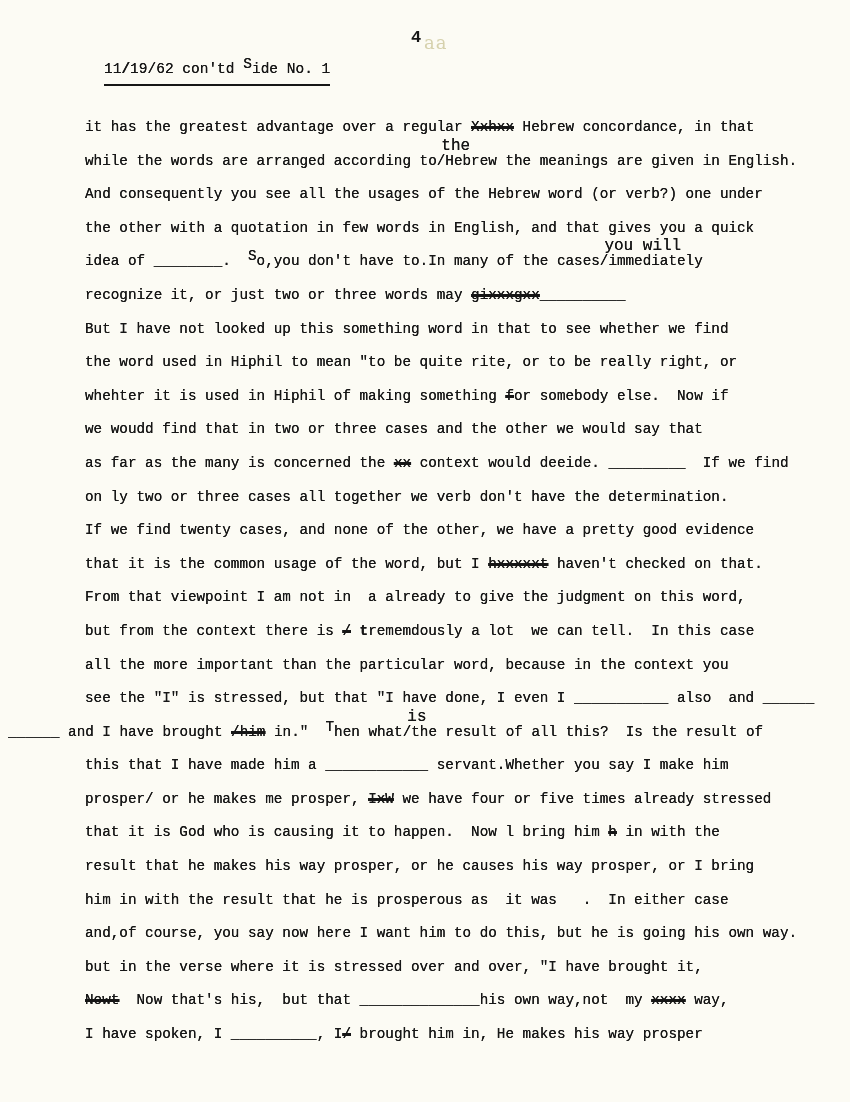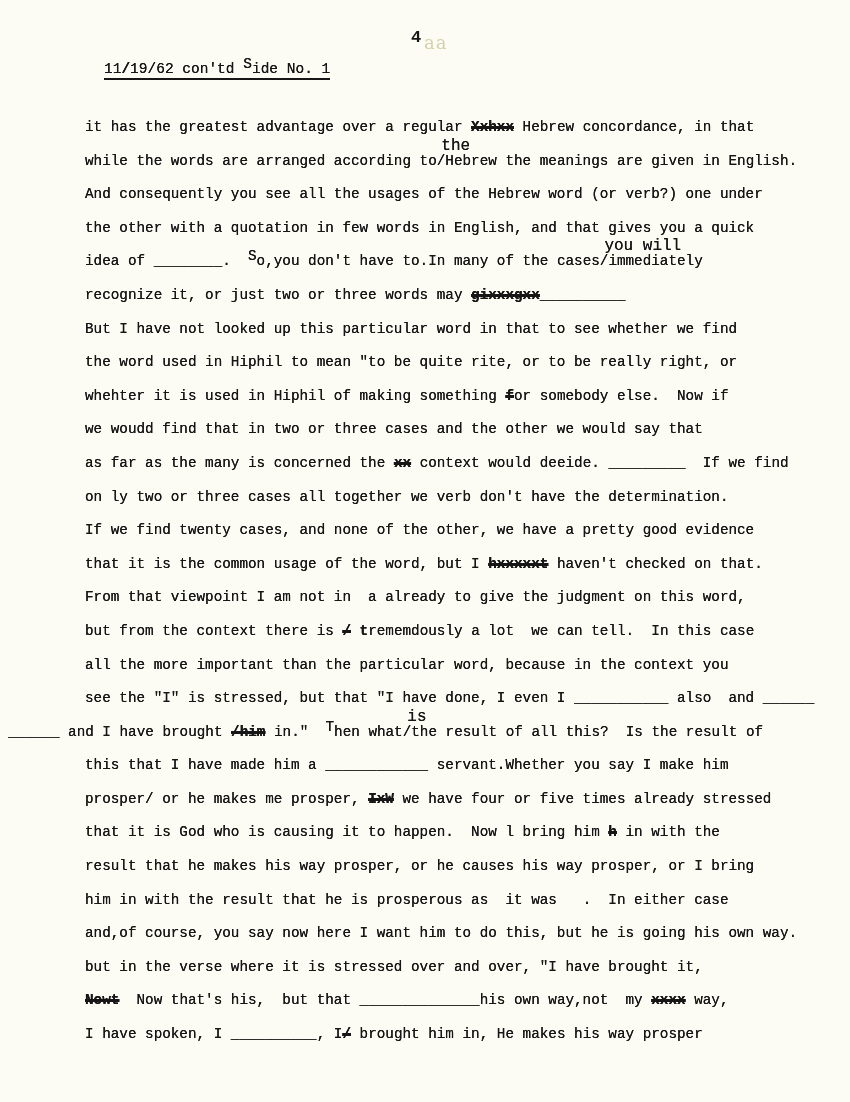--- a/index.html
+++ b/index.html
@@ -22,36 +22,36 @@
     font-size:18px;
     color:#d6d1ad;
     letter-spacing:1px;
   }
   .header {
     position:absolute; left:104px; top:61px;
     font-size:14.5px;
     white-space:pre;
     text-shadow:0 0 0.6px currentColor;
     border-bottom:2px solid #161616;
-    padding-bottom:1px;
+    padding-bottom:7px;
   }
   .typed-body {
     position:absolute; left:85px; top:111px;
     width:760px;
     font-size:14.3px;
     text-shadow:0 0 0.55px currentColor;
   }
   .line {
     height:33.6px; line-height:33.6px;
     white-space:pre;
   }
   .st {
     text-decoration:line-through;
     text-decoration-thickness:2.5px;
-    font-weight:bold;
+    font-weight:normal;
   }
   .b { font-weight:bold; }
   .r { position:relative; top:-5px; display:inline-block; }
   .u {
     text-decoration-thickness:1.5px;
     text-underline-offset:3px;
   }
   .has-ins { position:relative; }
   .ins {
     position:absolute; left:-4px; top:-16px;
@@ -66,21 +66,21 @@
   <div class="pageno">4</div>
   <div class="anno">aa</div>
   <div class="header"><span>11</span><span class="b">/</span><span>19/62 con'td </span><span class="r">S</span><span>ide No. 1</span></div>
   <div class="typed-body">
       <div class="line"><span>it has the greatest advantage over a regular </span><span class="st">Xxhxx</span><span> Hebrew concordance, in that</span></div>
       <div class="line"><span>while the words are arranged according to/</span><span class="has-ins">Hebrew the meanings are given in English.<span class="ins">the</span></span></div>
       <div class="line"><span>And consequently you see all the usages of the Hebrew word (or verb?) one under</span></div>
       <div class="line"><span>the other with a quotation in few words in English, and that gives you a quick</span></div>
       <div class="line"><span>idea of ________.  </span><span class="r">S</span><span>o,you don't have to.In many of the cases/</span><span class="has-ins">immediately<span class="ins">you will</span></span></div>
       <div class="line"><span>recognize it, or just two or three words may </span><span class="st">gixxxgxx</span><span>__________</span></div>
-      <div class="line"><span>But I have not looked up this particular word in that to see whether we find</span></div>
+      <div class="line"><span>But I have not looked up this something word in that to see whether we find</span></div>
       <div class="line"><span>the word used in Hiphil to mean "to be quite rite, or to be really right, or</span></div>
       <div class="line"><span>whehter it is used in Hiphil of making something </span><span class="st">f</span><span>or somebody else.  Now if</span></div>
       <div class="line"><span>we woudd find that in two or three cases and the other we would say that</span></div>
       <div class="line"><span>as far as the many is concerned the </span><span class="st">xx</span><span> context would deeide. _________  If we find</span></div>
       <div class="line"><span>on ly two or three cases all together we verb don't have the determination.</span></div>
       <div class="line"><span>If we find twenty cases, and none of the other, we have a pretty good evidence</span></div>
       <div class="line"><span>that it is the common usage of the word, but I </span><span class="st">hxxxxxt</span><span> haven't checked on that.</span></div>
       <div class="line"><span>From that viewpoint I am not in  a already to give the judgment on this word,</span></div>
       <div class="line"><span>but from the context there is </span><span class="st">/</span><span> </span><span class="b">t</span><span>rememdously a lot  we can tell.  In this case</span></div>
       <div class="line"><span>all the more important than the particular word, because in the context you</span></div>

